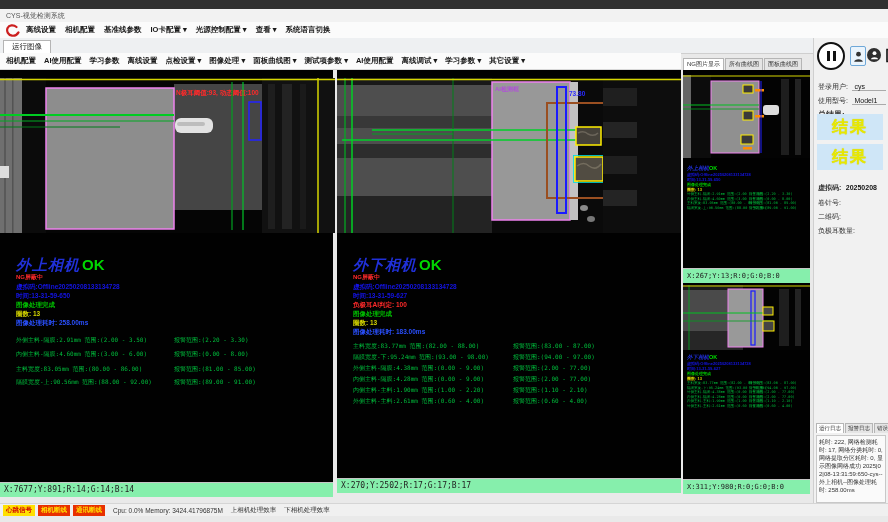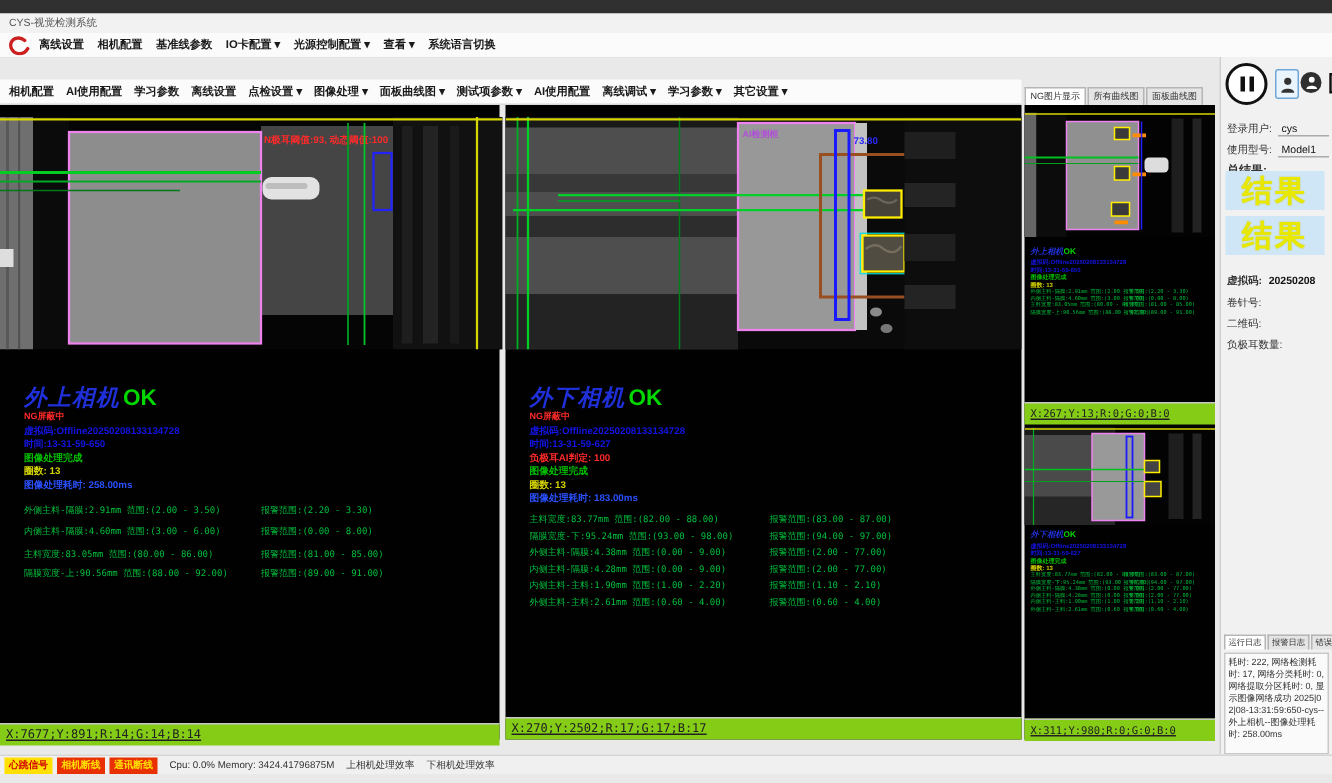--- a/index.html
+++ b/index.html
@@ -19,22 +19,22 @@
   .toolbar{left:0;top:53px;width:681px;height:17px;background:#fbfbfb;border-bottom:1px solid #d8d8d8;display:flex;align-items:center;padding-left:6px;box-sizing:border-box;}
   .toolbar .titem{font-size:7.5px;font-weight:bold;color:#1a1a1a;margin-right:8px;white-space:nowrap;cursor:default;}
   .preview-tabs{left:683px;top:55px;width:127px;height:15px;display:flex;align-items:flex-end;}
   .ptab{font-size:6px;padding:1px 3px;border:1px solid #b5b5b5;border-bottom:none;background:#e5e5e5;color:#333;margin-right:1px;white-space:nowrap;}
   .ptab.sel{background:#fff;}
   
   .panel{background:#010101;}
   .panel-left{left:0;top:70px;width:333px;height:423px;}
   .panel-mid{left:337px;top:70px;width:344px;height:423px;}
   .preview-col{left:683px;top:70px;width:127px;height:423px;}
-  .coord{position:absolute;left:0;right:0;height:14px;background:#84cc16;border-top:1px solid #c6c6c6;
-         font-size:8px;line-height:14px;padding-left:4px;color:#222;font-family:"DejaVu Sans Mono",monospace;text-decoration:underline;}
+  .coord{position:absolute;left:0;right:0;height:14px;background:#86efac;border-top:1px solid #c6c6c6;
+         font-size:8px;line-height:14px;padding-left:4px;color:#222;font-family:"DejaVu Sans Mono",monospace;}
   
   .ln{position:absolute;white-space:nowrap;font-weight:bold;font-size:6.5px;}
   .c-blue{color:#1414e6;} .c-blue2{color:#2a50ff;} .c-green{color:#00c000;} .c-yellow{color:#d4d400;} .c-red{color:#ff2a2a;}
   .cam-title{position:absolute;white-space:nowrap;font-size:15px;font-weight:bold;}
   .cam-title .nm{color:#2030d8;font-style:italic;letter-spacing:1px;}
   .cam-title .ok{color:#00d800;margin-left:2px;}
   .mrow{position:absolute;white-space:nowrap;font-family:"DejaVu Sans Mono",monospace;font-size:6px;color:#00bd3c;}
   .mrow .alarm{position:absolute;left:158px;}
   .panel-mid .mrow .alarm{left:160px;}
   
@@ -48,21 +48,21 @@
   .sbtn{position:absolute;display:flex;align-items:center;justify-content:center;background:#fff;cursor:pointer;}
   .pause-btn{left:3px;top:4px;width:28px;height:28px;border-radius:50%;border:2.5px solid #111;box-sizing:border-box;}
   .pause-btn .bar{width:3px;height:10px;background:#111;margin:0 1.5px;}
   .user-btn{left:36px;top:8px;width:14px;height:18px;border:1px solid #6fa8d8;background:#eaf4fc;border-radius:2px;}
   .user2-btn{left:53px;top:10px;width:14px;height:14px;border-radius:50%;background:#2f2f2f;border:none;}
   .exit-btn{left:70px;top:9px;width:16px;height:16px;background:transparent;border:none;}
   .srow{position:absolute;left:4px;right:2px;white-space:nowrap;}
   .slabel{font-size:7px;color:#333;}
   .svalue{font-size:7px;color:#111;border-bottom:1px solid #aaa;padding:0 2px;min-width:30px;display:inline-block;}
   .result-box{position:absolute;left:3px;width:66px;height:26px;background:#cfe6f7;display:flex;align-items:center;justify-content:center;}
-  .result-box span{font-size:20px;font-weight:bold;color:#e8e800;letter-spacing:2px;text-shadow:0 0 1px #caca00;}
+  .result-box span{font-size:16px;font-weight:bold;color:#e8e800;letter-spacing:2px;text-shadow:0 0 1px #caca00;}
   .ltab{font-size:5.5px;padding:1px 2px;border:1px solid #b5b5b5;border-bottom:none;background:#e5e5e5;color:#333;margin-right:1px;white-space:nowrap;}
   .ltab.sel{background:#fff;}
   .logbox{position:absolute;left:2px;right:2px;top:397px;height:68px;background:#fafafa;border:1px solid #c8c8c8;
           font-size:6px;line-height:8px;color:#333;padding:2px;box-sizing:border-box;word-break:break-all;overflow:hidden;}
   
   .bottombar{left:0;top:503px;width:888px;height:12px;background:#f0f0f0;border-top:1px solid #d5d5d5;display:flex;align-items:center;}
   .badge{font-size:6.5px;font-weight:bold;padding:1px 3px;margin-left:3px;white-space:nowrap;}
   .badge.hb{background:#ffe000;color:#d00000;}
   .badge.rd{background:#e83000;color:#ffe000;}
   .bstat{font-size:6.5px;color:#333;margin-left:8px;white-space:nowrap;}
@@ -85,20 +85,23 @@
     </span>
     <span class="mitem">离线设置</span>
     <span class="mitem">相机配置</span>
     <span class="mitem">基准线参数</span>
     <span class="mitem">IO卡配置 ▾</span>
     <span class="mitem">光源控制配置 ▾</span>
     <span class="mitem">查看 ▾</span>
     <span class="mitem">系统语言切换</span>
   </div>
 
+  <div class="abs tabrow">
+    <span class="run-tab">运行图像</span>
+  </div>
 
   <div class="abs toolbar">
     <span class="titem">相机配置</span>
     <span class="titem">AI使用配置</span>
     <span class="titem">学习参数</span>
     <span class="titem">离线设置</span>
     <span class="titem">点检设置 ▾</span>
     <span class="titem">图像处理 ▾</span>
     <span class="titem">面板曲线图 ▾</span>
     <span class="titem">测试项参数 ▾</span>

